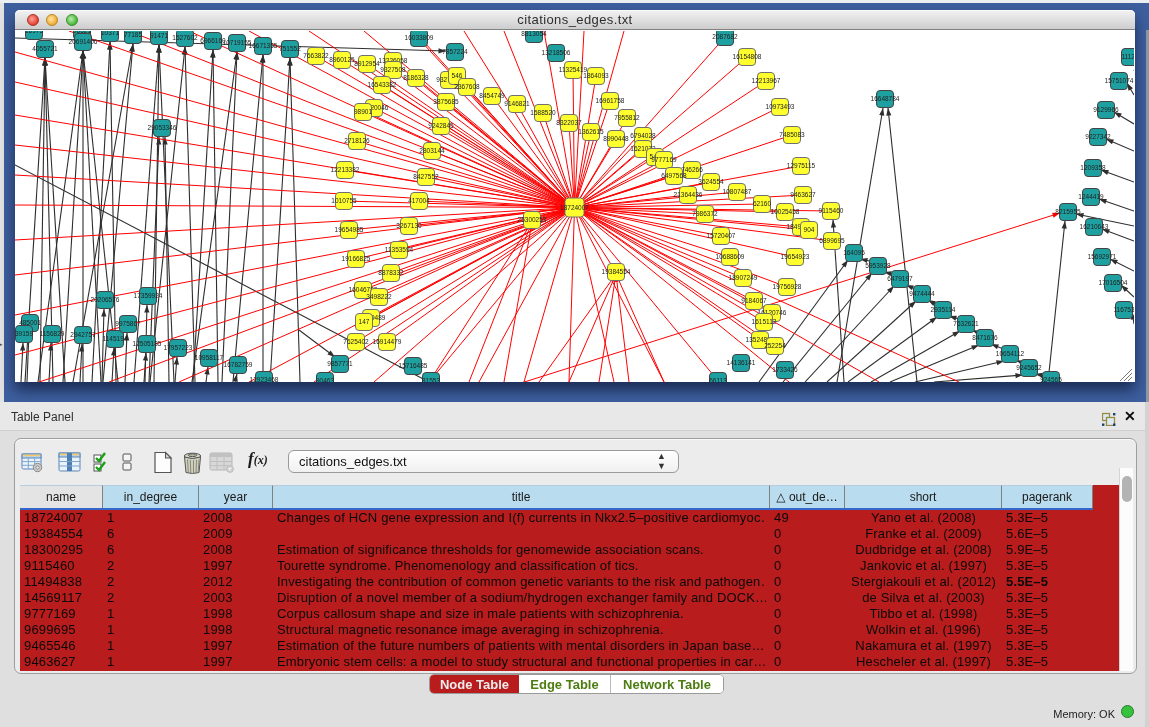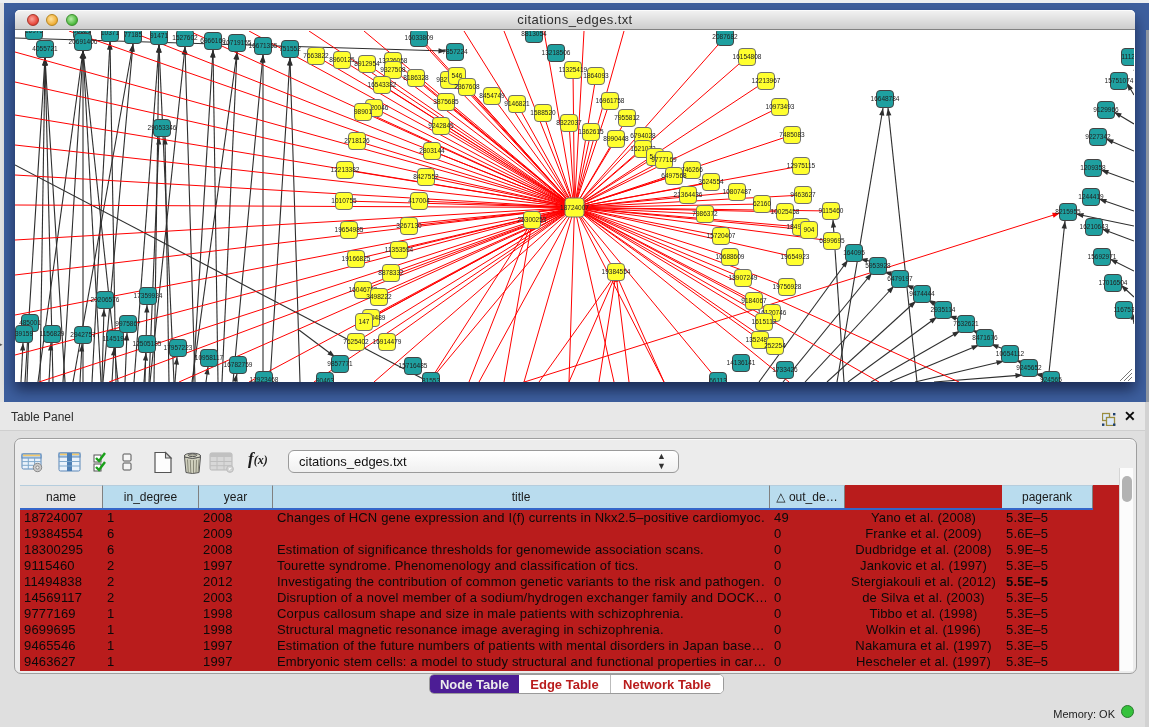--- a/index.html
+++ b/index.html
@@ -36,22 +36,22 @@
   font-size:12px; color:#1a1a1a; text-align:center; line-height:23px; }
 #headline { position:absolute; left:0; top:23px; width:1073px; height:2px; background:#3566c9; }
 #tbody { position:absolute; left:0; top:25px; width:1099px; height:160px; }
 .trow { position:absolute; left:0; width:1099px; height:16px; }
 .cell { position:absolute; top:0; height:16px; font-size:13px; letter-spacing:0.15px; color:#0a0a0a; line-height:16px;
   white-space:nowrap; overflow:hidden; }
 #vscroll { position:absolute; left:1099px; top:-17px; width:14px; height:203px; background:#fcfcfc; border-left:1px solid #d5d5d5; }
 #vthumb { position:absolute; left:2px; top:8px; width:10px; height:26px; background:#b3b3b3; border-radius:5px; }
 #tabs { position:absolute; left:429px; top:272px; height:20px; border:1px solid #9a9a9a; border-radius:5px;
   overflow:hidden; display:flex; background:#fff; }
-.tab { font-size:13px; font-weight:bold; color:#b91c1c; line-height:19px; background:#fff; text-align:center; }
-#tab1 { background:#4c1d95; color:#ececec; width:89px; }
+.tab { font-size:13px; font-weight:bold; color:#4d7c0f; line-height:19px; background:#fff; text-align:center; }
+#tab1 { background:#b91c1c; color:#ececec; width:89px; }
 #tab2 { border-right:1px solid #bbb; width:92px; }
 #tab3 { width:112px; }
 #status { position:absolute; left:0; top:298px; width:1149px; height:27px; }
 #memtxt { position:absolute; right:34px; top:8px; font-size:11px; color:#222; }
 #memdot { position:absolute; right:15px; top:5px; width:13px; height:13px; border-radius:50%;
   background:#35c23c; border:1px solid #2a7a2e; }
 #collapser { position:absolute; left:0px; top:341px; width:4px; height:10px; font-size:5px; color:#555; }
 #rightstrip2 { position:absolute; left:1145px; top:402px; width:4px; height:325px; background:#d2d2d2; }
 </style></head>
 <body>
@@ -786,20 +786,21 @@
           </svg></div>
       <div class="tbicon" style="left:233px;top:10px"><span style="font-family:'Liberation Serif',serif;font-style:italic;font-weight:bold;font-size:17px;color:#1a1a1a;">f<span style="font-size:12px;">(x)</span></span></div>
       <div id="combo">citations_edges.txt<span class="arr">▲<br>▼</span></div>
       <div id="tablewrap">
         <div id="thead">
             <div class="hc" style="left:0px;width:83px;background:#e4e4e4;">name</div>
             <div class="hc" style="left:83px;width:96px;background:#b9dcee;">in_degree</div>
             <div class="hc" style="left:179px;width:74px;background:#b9dcee;">year</div>
             <div class="hc" style="left:253px;width:497px;background:#b9dcee;">title</div>
             <div class="hc" style="left:750px;width:75px;background:#b9dcee;">△ out_de…</div>
+            <div class="hc" style="left:825px;width:157px;background:#b9dcee;">short</div>
             <div class="hc" style="left:982px;width:91px;background:#b9dcee;">pagerank</div>
           </div>
         <div id="headline"></div>
         <div id="tbody">
             <div class="trow" style="top:0px;">
               <div class="cell" style="left:4px;width:75px;">18724007</div>
               <div class="cell" style="left:87px;width:88px;">1</div>
               <div class="cell" style="left:183px;width:66px;">2008</div>
               <div class="cell" style="left:257px;width:489px;">Changes of HCN gene expression and I(f) currents in Nkx2.5–positive cardiomyoc…</div>
               <div class="cell" style="left:754px;width:67px;">49</div>

